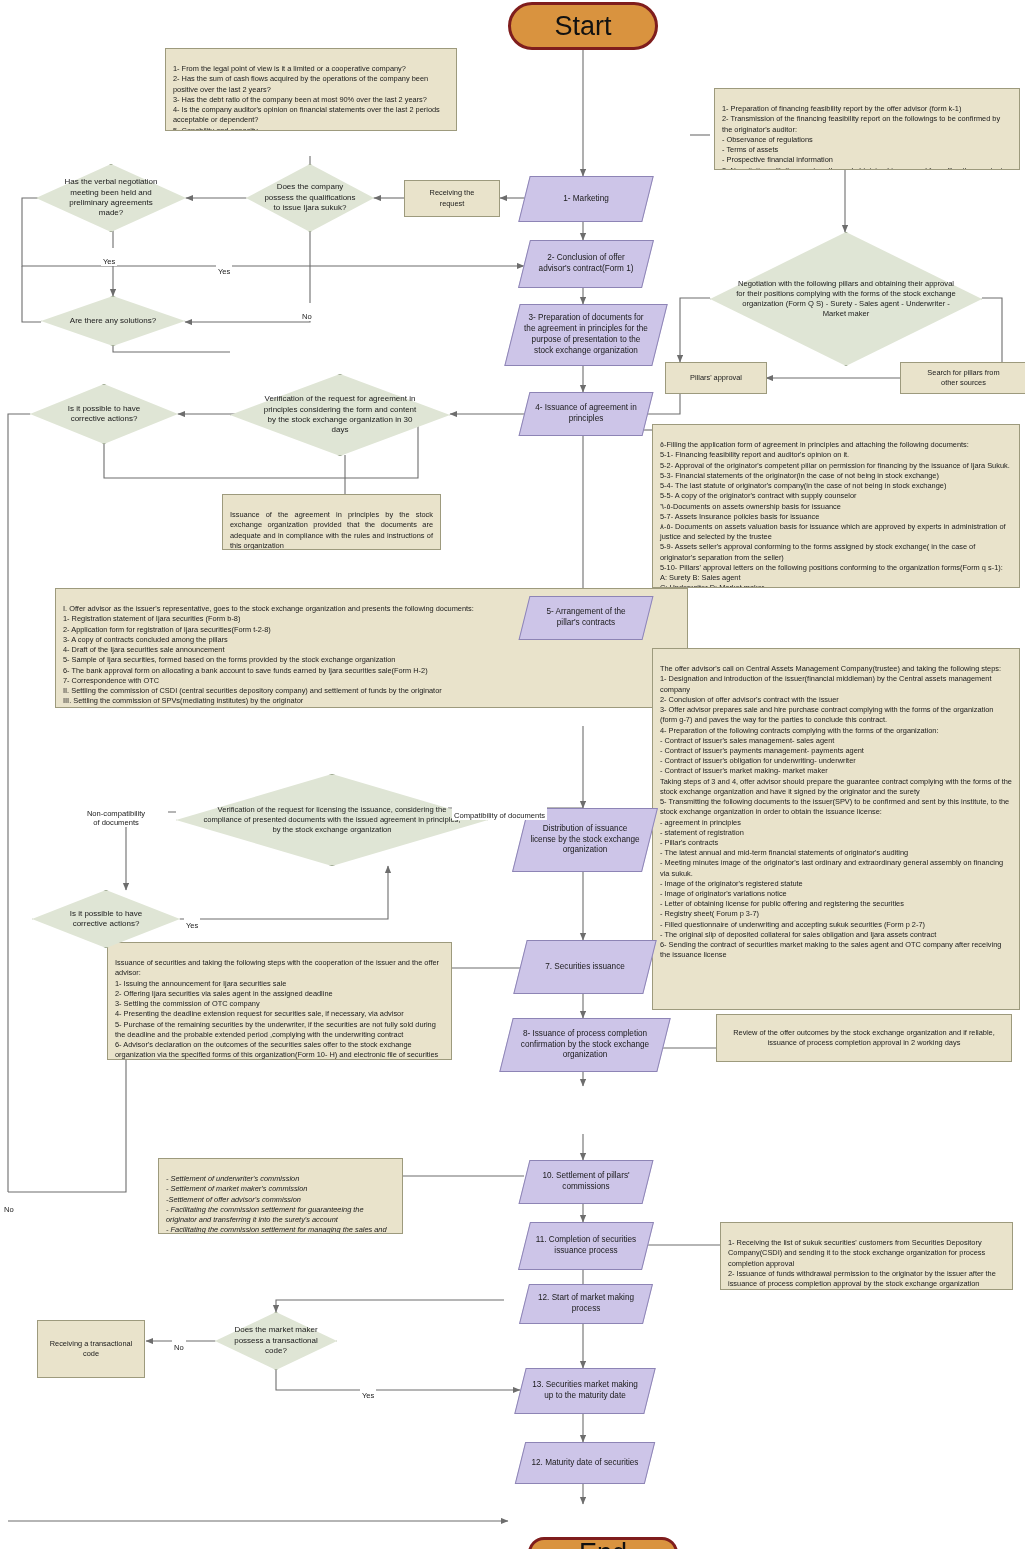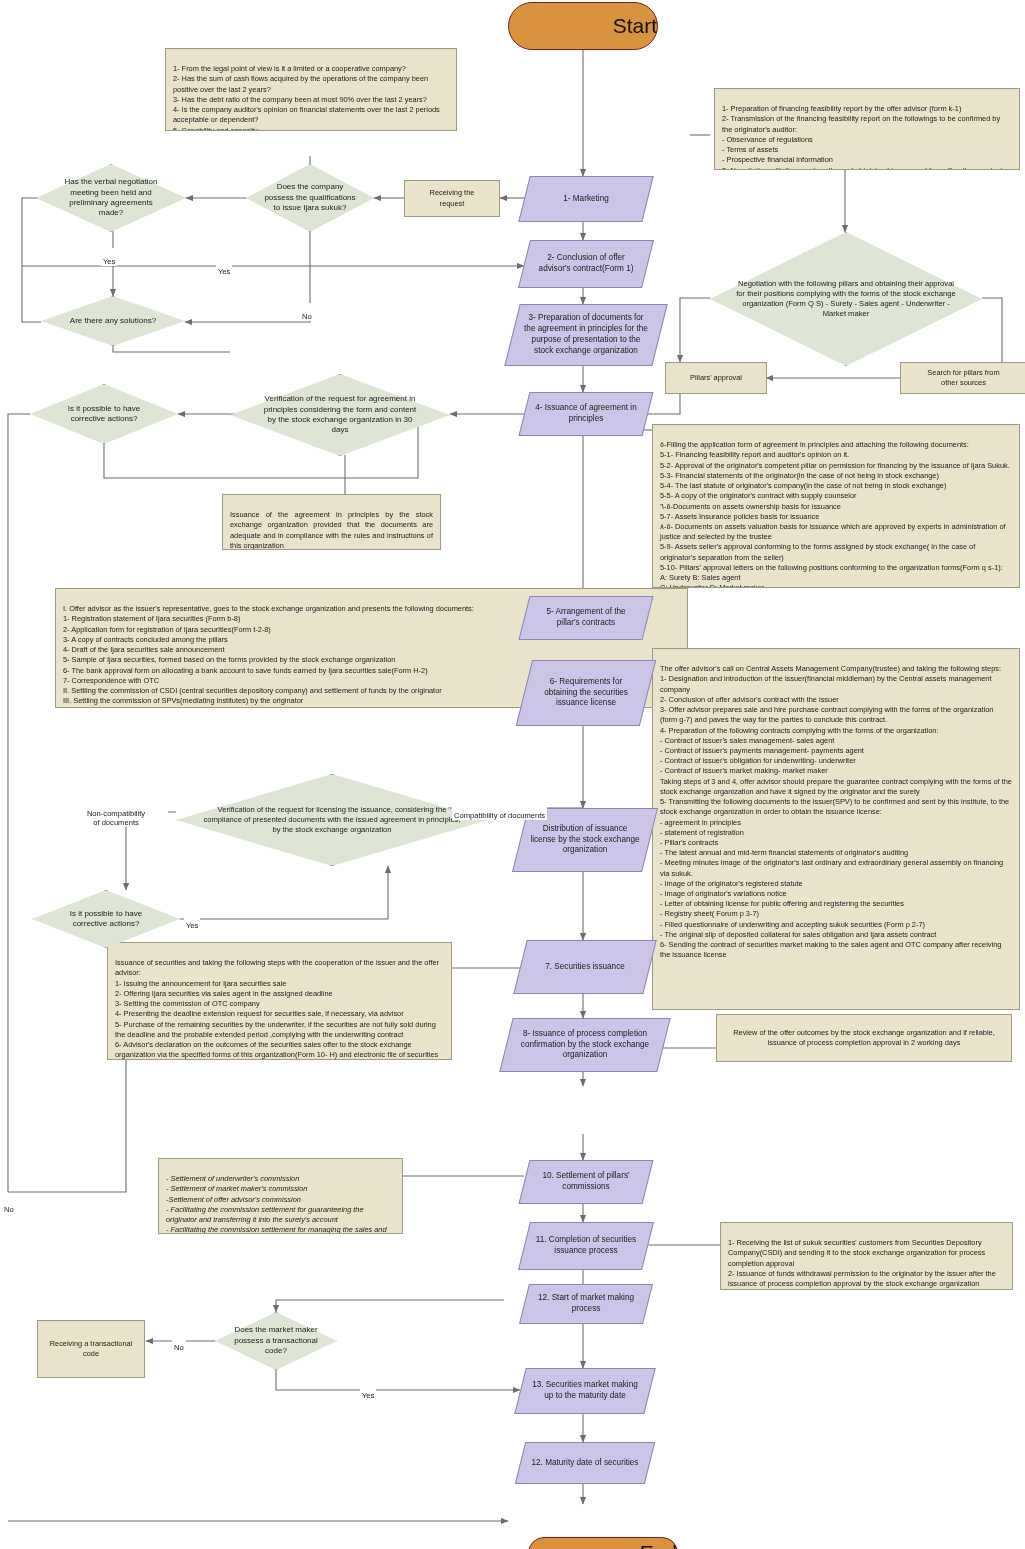--- a/index.html
+++ b/index.html
@@ -26,25 +26,24 @@
     display: flex;
     align-items: center;
     justify-content: center;
     text-align: center;
     line-height: 1.22;
     color: #1a1a1a;
   }
   
   .terminator {
     background: #d9933f;
-    border: 1px solid #7f1d1d;
+    border: 3px solid #7f1d1d;
     border-radius: 26px;
-    font-size: 21px;
+    font-size: 27px;
     color: #111;
-    justify-content: flex-end;
   }
   
   .proc-wrap { position: absolute; }
   .proc-wrap .skew {
     position: absolute;
     left: 0; top: 0; width: 100%; height: 100%;
     background: #cdc5e8;
     border: 1px solid #8d84b5;
     transform: skewX(-14deg);
   }
@@ -457,27 +456,20 @@
 principles</div>
   </div>
 
   <div class="proc-wrap" style="left:524px; top:596px; width:124px; height:44px;">
     <div class="skew"></div>
     <div class="ptext">5- Arrangement of
 the pillar's
 contracts</div>
   </div>
 
-  <div class="proc-wrap" style="left:524px; top:660px; width:124px; height:66px;">
-    <div class="skew"></div>
-    <div class="ptext">6- Requirements
-for obtaining the
-securities
-issuance license</div>
-  </div>
 
   <div class="proc-wrap" style="left:520px; top:808px; width:130px; height:64px;">
     <div class="skew"></div>
     <div class="ptext">Distribution of
 issuance license by
 the stock exchange
 organization</div>
   </div>
 
   <div class="proc-wrap" style="left:520px; top:940px; width:130px; height:54px;">

